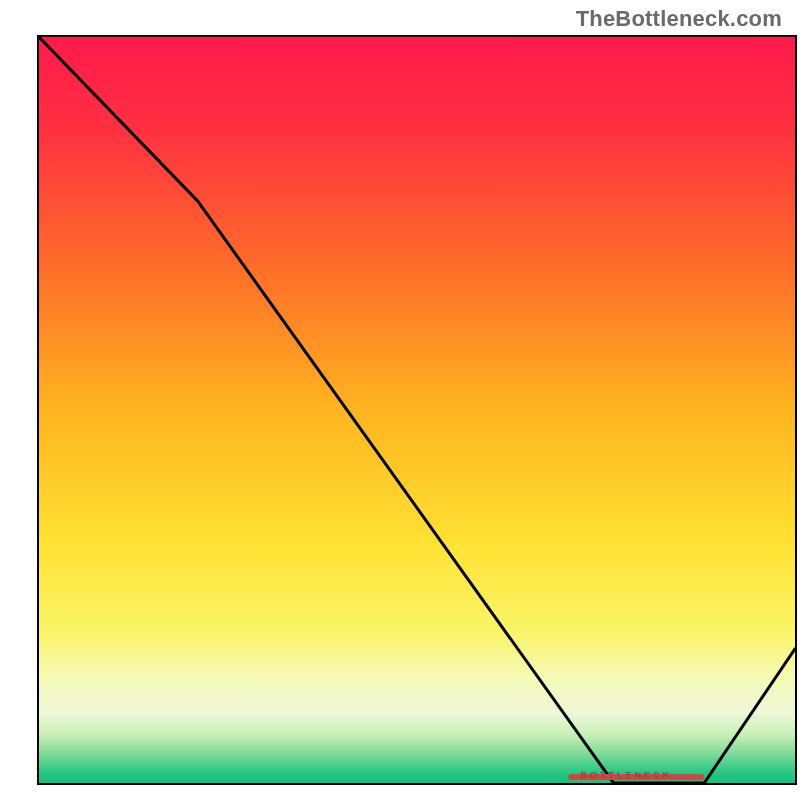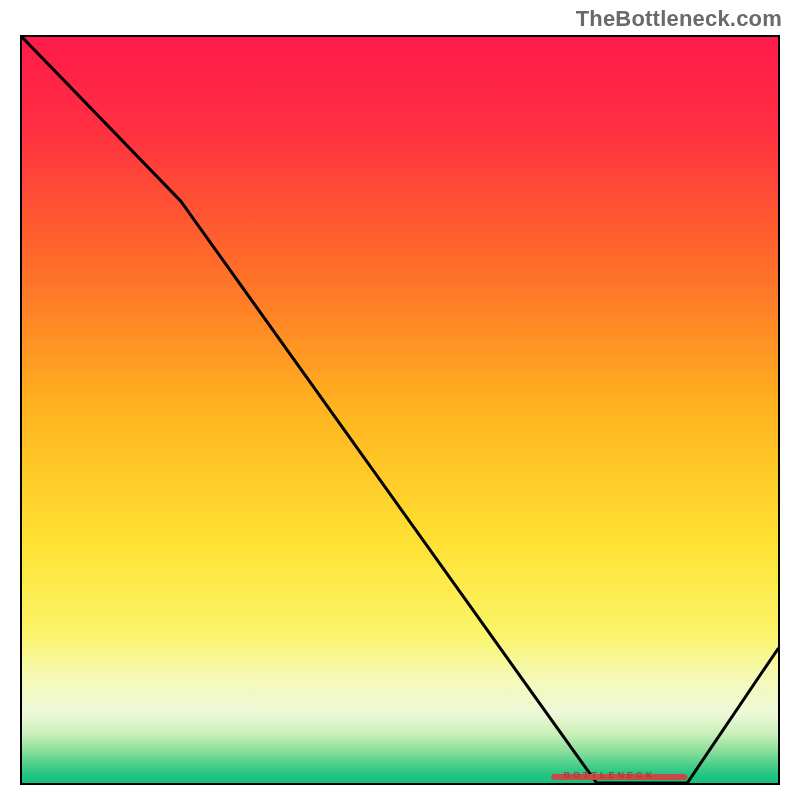--- a/index.html
+++ b/index.html
@@ -20,21 +20,21 @@
     position: absolute;
     top: 6px;
     right: 18px;
     font-size: 22px;
     font-weight: 700;
     color: #6a6a6a;
     letter-spacing: 0.2px;
   }
   .plot-wrap {
     position: absolute;
-    left: 20px;
+    left: 37px;
     top: 35px;
     width: 760px;
     height: 750px;
     border: 2.5px solid #000;
     box-sizing: border-box;
     overflow: hidden;
   }
   .plot-wrap svg {
     display: block;
     width: 100%;

